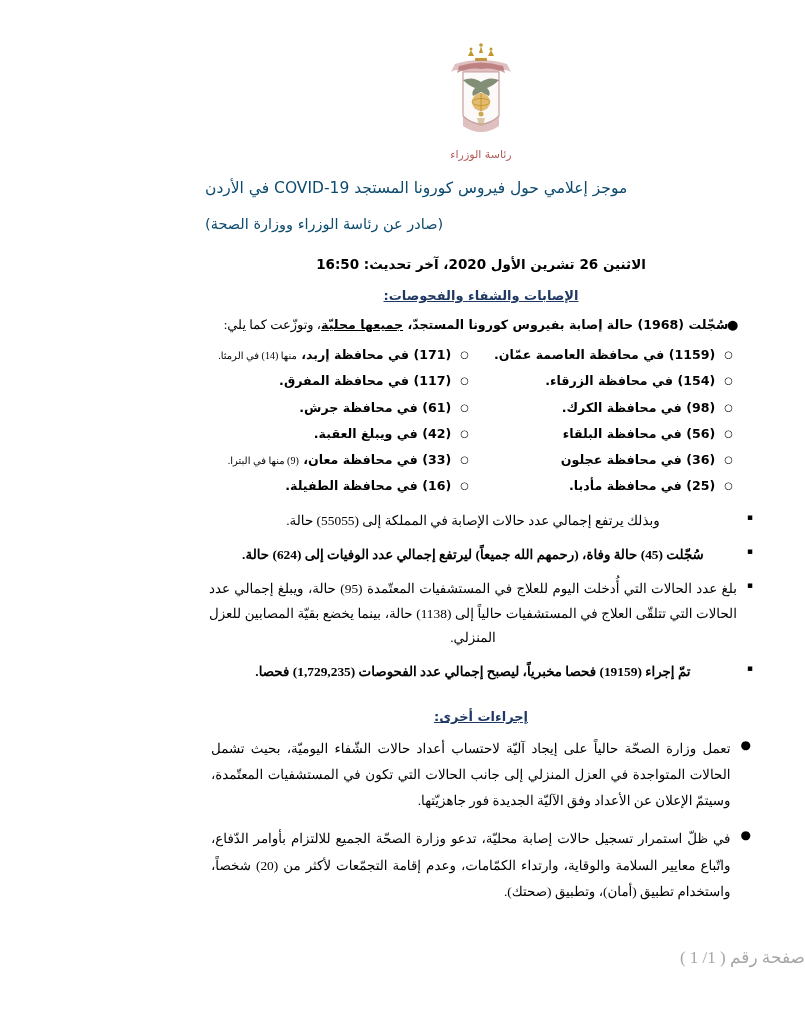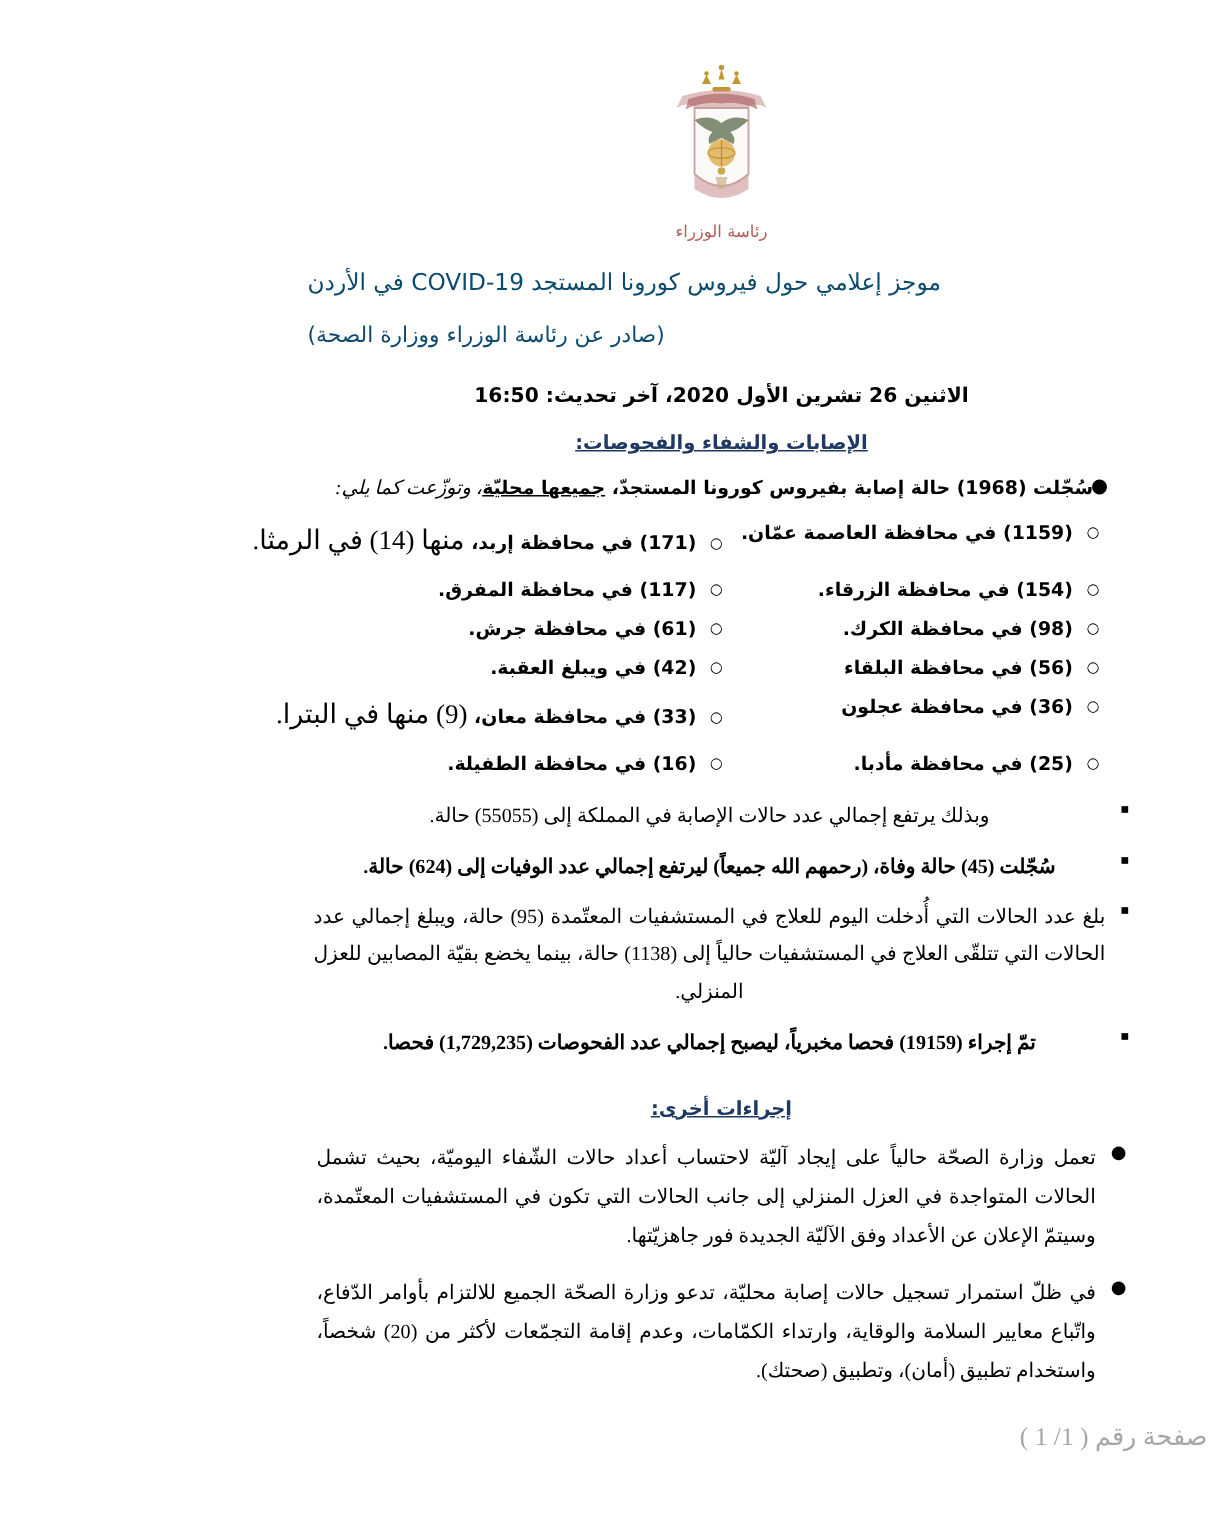--- a/index.html
+++ b/index.html
@@ -95,21 +95,20 @@
   .lead-item .disc {
     display: inline-block;
     width: 10px;
     font-size: 13px;
     vertical-align: middle;
   }
   .lead-item .tail {
     font-weight: normal;
     font-family: "Liberation Serif", serif;
     font-size: 13px;
-    font-style: italic;
   }
   .underline-b { text-decoration: underline; }
 
   
   .gov-grid {
     display: grid;
     grid-template-columns: 1fr 1fr;
     column-gap: 6px;
     row-gap: 0px;
     margin-top: 6px;
@@ -133,21 +132,21 @@
     margin-left: 9px;
     color: #000;
     font-family: "DejaVu Sans", sans-serif;
     flex: 0 0 auto;
     transform: translateY(-1px);
   }
   .gov-text { flex: 0 1 auto; }
   .gov-note {
     font-weight: normal;
     font-family: "Liberation Serif", serif;
-    font-size: 18px;
+    font-size: 10px;
   }
 
   
   .summary {
     margin-top: 10px;
     padding: 0 4px;
   }
   .sq-item {
     display: flex;
     align-items: flex-start;

